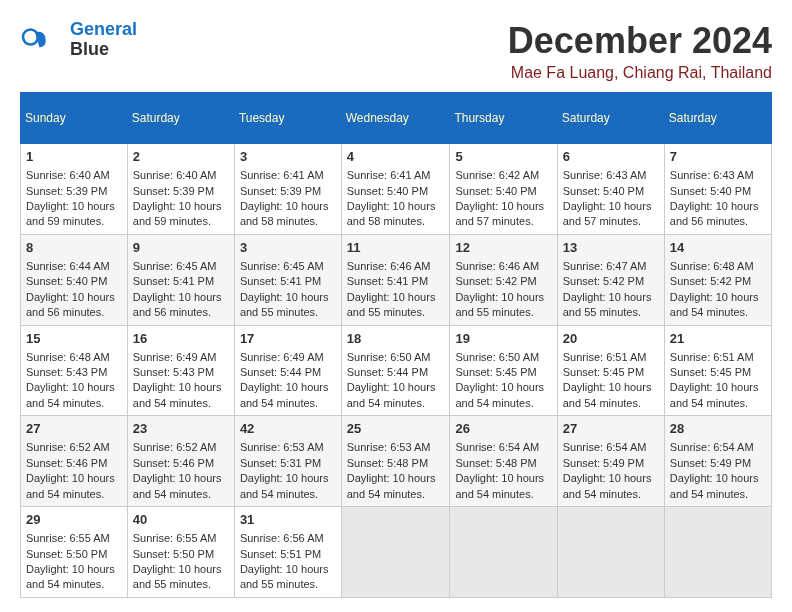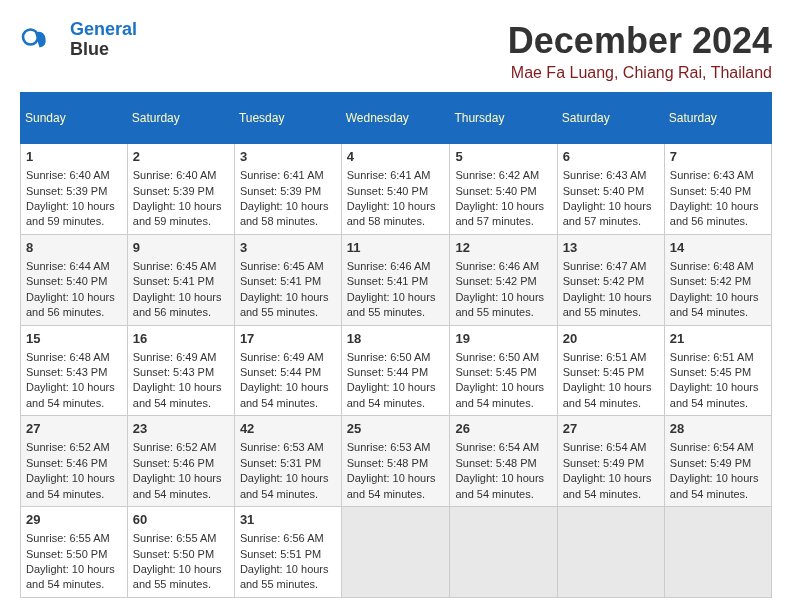--- a/index.html
+++ b/index.html
@@ -148,21 +148,21 @@
         <td><span class="day-num">27</span><span>Sunrise: 6:52 AM</span><br><span>Sunset: 5:46 PM</span><br><span>Daylight: 10 hours and 54 minutes.</span></td>
         <td><span class="day-num">23</span><span>Sunrise: 6:52 AM</span><br><span>Sunset: 5:46 PM</span><br><span>Daylight: 10 hours and 54 minutes.</span></td>
         <td><span class="day-num">42</span><span>Sunrise: 6:53 AM</span><br><span>Sunset: 5:31 PM</span><br><span>Daylight: 10 hours and 54 minutes.</span></td>
         <td><span class="day-num">25</span><span>Sunrise: 6:53 AM</span><br><span>Sunset: 5:48 PM</span><br><span>Daylight: 10 hours and 54 minutes.</span></td>
         <td><span class="day-num">26</span><span>Sunrise: 6:54 AM</span><br><span>Sunset: 5:48 PM</span><br><span>Daylight: 10 hours and 54 minutes.</span></td>
         <td><span class="day-num">27</span><span>Sunrise: 6:54 AM</span><br><span>Sunset: 5:49 PM</span><br><span>Daylight: 10 hours and 54 minutes.</span></td>
         <td><span class="day-num">28</span><span>Sunrise: 6:54 AM</span><br><span>Sunset: 5:49 PM</span><br><span>Daylight: 10 hours and 54 minutes.</span></td>
       </tr>
       <tr>
         <td><span class="day-num">29</span><span>Sunrise: 6:55 AM</span><br><span>Sunset: 5:50 PM</span><br><span>Daylight: 10 hours and 54 minutes.</span></td>
-        <td><span class="day-num">60</span><span>Sunrise: 6:55 AM</span><br><span>Sunset: 5:50 PM</span><br><span>Daylight: 10 hours and 55 minutes.</span></td>
+        <td><span class="day-num">40</span><span>Sunrise: 6:55 AM</span><br><span>Sunset: 5:50 PM</span><br><span>Daylight: 10 hours and 55 minutes.</span></td>
         <td><span class="day-num">31</span><span>Sunrise: 6:56 AM</span><br><span>Sunset: 5:51 PM</span><br><span>Daylight: 10 hours and 55 minutes.</span></td>
         <td class="empty"></td>
         <td class="empty"></td>
         <td class="empty"></td>
         <td class="empty"></td>
       </tr>
     </tbody>
 </table>
 
 </body></html>

